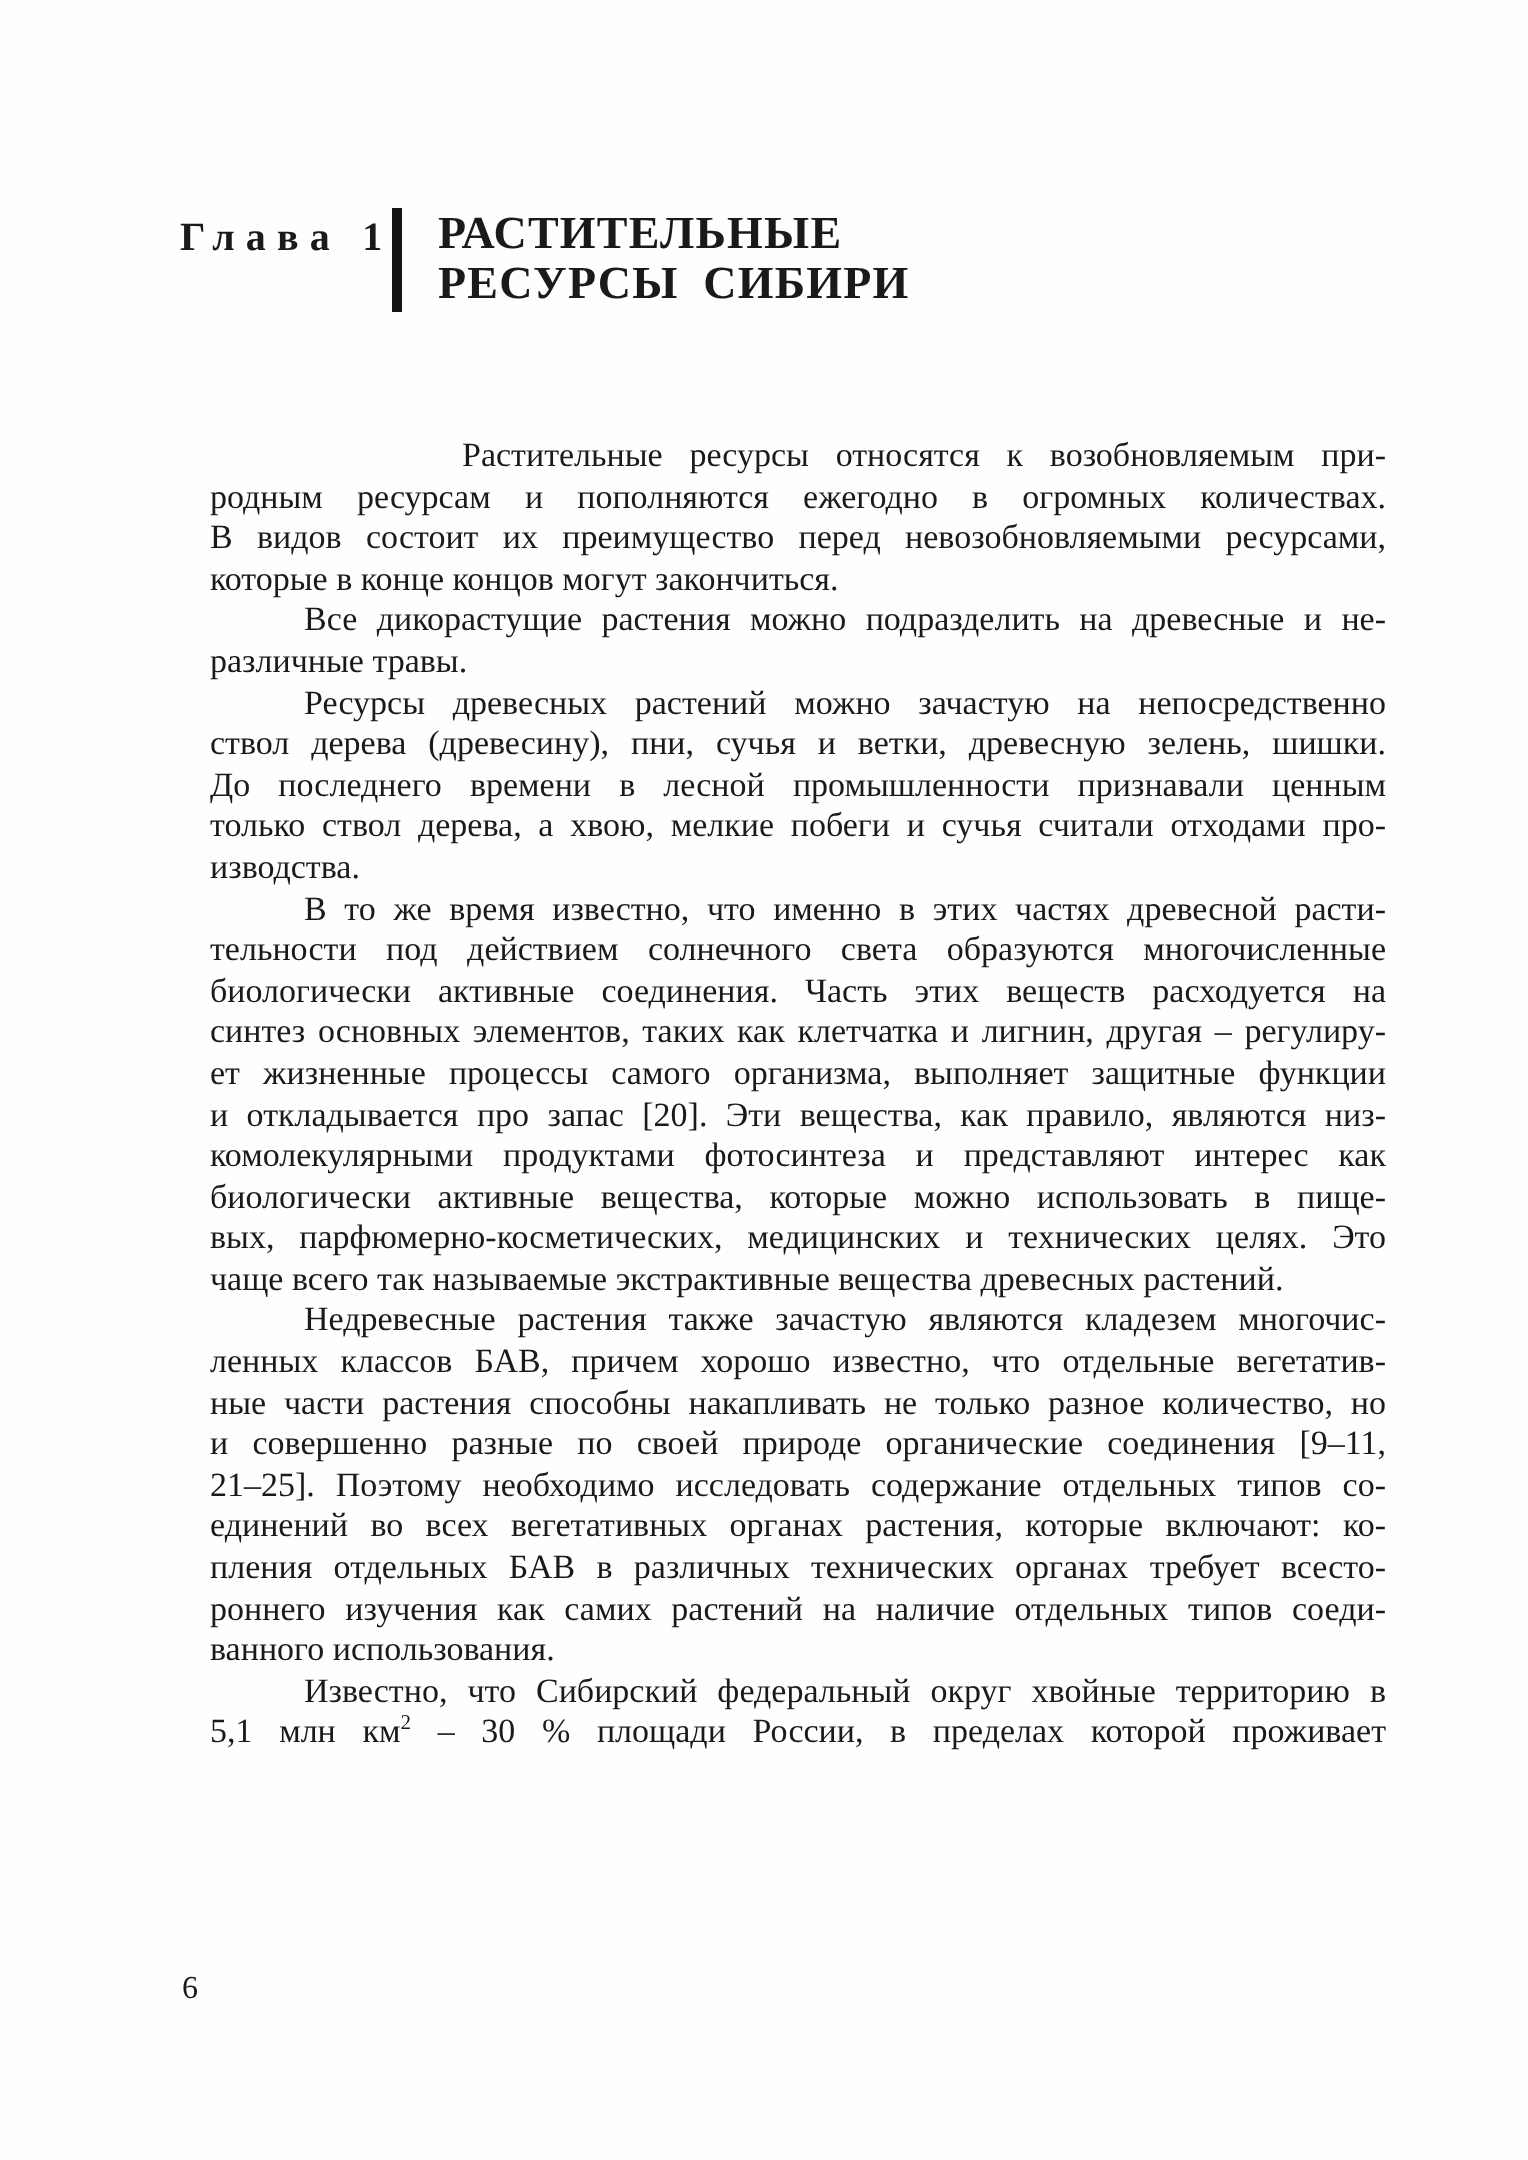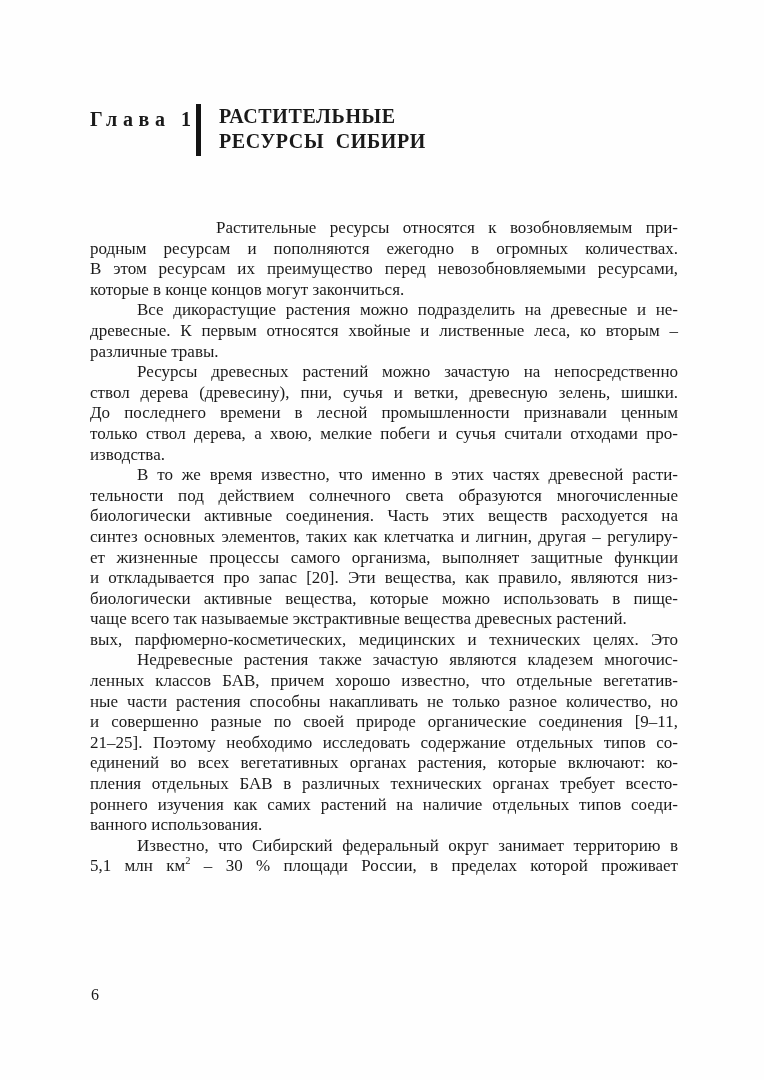--- a/index.html
+++ b/index.html
@@ -27,30 +27,30 @@
     left: 196px;
     top: 104px;
     width: 5px;
     height: 52px;
     background: #141414;
   }
   .chapter-title {
     position: absolute;
     left: 219px;
     top: 104px;
-    font-size: 20px;
+    font-size: 23px;
     font-weight: bold;
     line-height: 25px;
     letter-spacing: 0.6px;
     word-spacing: 6px;
     white-space: nowrap;
   }
   .body-text {
     position: absolute;
-    left: 90px;
+    left: 105px;
     top: 218px;
     width: 588px;
     font-size: 17px;
     line-height: 20.6px;
   }
   .line {
     height: 20.6px;
     text-align: justify;
     text-align-last: justify;
     white-space: normal;
@@ -81,58 +81,58 @@
 
   <div class="chapter-title">
     <div>РАСТИТЕЛЬНЫЕ</div>
     <div>РЕСУРСЫ СИБИРИ</div>
   </div>
 
   <div class="body-text">
       <div class="paragraph">
         <div class="line indent-large">Растительные ресурсы относятся к возобновляемым при-</div>
         <div class="line">родным ресурсам и пополняются ежегодно в огромных количествах.</div>
-        <div class="line">В этом ресурсам их преимущество перед невозобновляемыми ресурсами,</div>
+        <div class="line">В видов состоит их преимущество перед невозобновляемыми ресурсами,</div>
         <div class="line para-end">которые в конце концов могут закончиться.</div>
       </div>
       <div class="paragraph">
         <div class="line indent">Все дикорастущие растения можно подразделить на древесные и не-</div>
-        <div class="line">древесные. К первым относятся хвойные и лиственные леса, ко вторым –</div>
         <div class="line para-end">различные травы.</div>
       </div>
       <div class="paragraph">
         <div class="line indent">Ресурсы древесных растений можно зачастую на непосредственно</div>
         <div class="line">ствол дерева (древесину), пни, сучья и ветки, древесную зелень, шишки.</div>
         <div class="line">До последнего времени в лесной промышленности признавали ценным</div>
         <div class="line">только ствол дерева, а хвою, мелкие побеги и сучья считали отходами про-</div>
         <div class="line para-end">изводства.</div>
       </div>
       <div class="paragraph">
         <div class="line indent">В то же время известно, что именно в этих частях древесной расти-</div>
         <div class="line">тельности под действием солнечного света образуются многочисленные</div>
         <div class="line">биологически активные соединения. Часть этих веществ расходуется на</div>
         <div class="line">синтез основных элементов, таких как клетчатка и лигнин, другая – регулиру-</div>
         <div class="line">ет жизненные процессы самого организма, выполняет защитные функции</div>
         <div class="line">и откладывается про запас [20]. Эти вещества, как правило, являются низ-</div>
+        <div class="line">комолекулярными продуктами фотосинтеза и представляют интерес как</div>
         <div class="line">биологически активные вещества, которые можно использовать в пище-</div>
+        <div class="line">вых, парфюмерно-косметических, медицинских и технических целях. Это</div>
         <div class="line para-end">чаще всего так называемые экстрактивные вещества древесных растений.</div>
-        <div class="line">вых, парфюмерно-косметических, медицинских и технических целях. Это</div>
       </div>
       <div class="paragraph">
         <div class="line indent">Недревесные растения также зачастую являются кладезем многочис-</div>
         <div class="line">ленных классов БАВ, причем хорошо известно, что отдельные вегетатив-</div>
         <div class="line">ные части растения способны накапливать не только разное количество, но</div>
         <div class="line">и совершенно разные по своей природе органические соединения [9–11,</div>
         <div class="line">21–25]. Поэтому необходимо исследовать содержание отдельных типов со-</div>
         <div class="line">единений во всех вегетативных органах растения, которые включают: ко-</div>
         <div class="line">пления отдельных БАВ в различных технических органах требует всесто-</div>
         <div class="line">роннего изучения как самих растений на наличие отдельных типов соеди-</div>
         <div class="line para-end">ванного использования.</div>
       </div>
       <div class="paragraph">
-        <div class="line indent">Известно, что Сибирский федеральный округ занимает территорию в</div>
+        <div class="line indent">Известно, что Сибирский федеральный округ хвойные территорию в</div>
         <div class="line"><span>5,1 млн км</span><sup>2</sup><span> – 30 % площади России, в пределах которой проживает</span></div>
       </div>
     </div>
 
   <div class="page-number">6</div>
 
 </div>
 
 </body></html>

